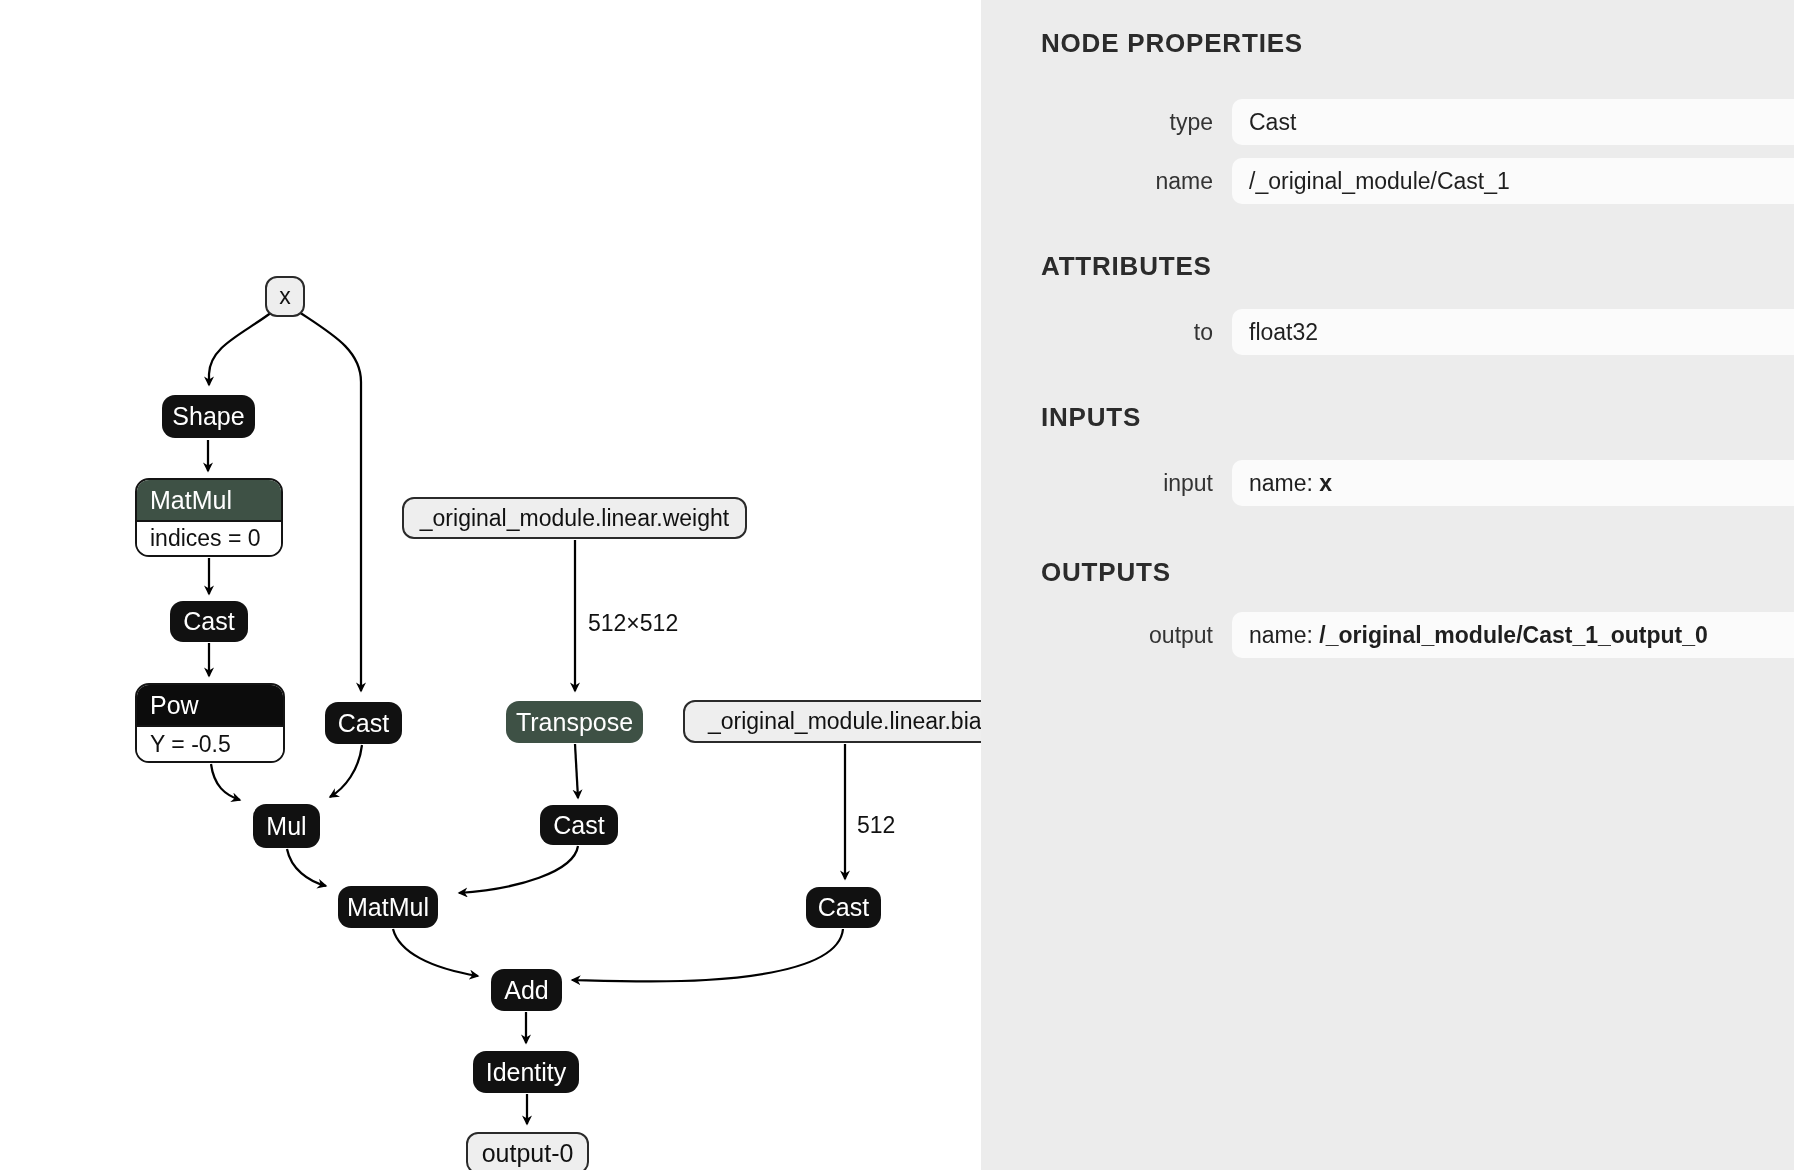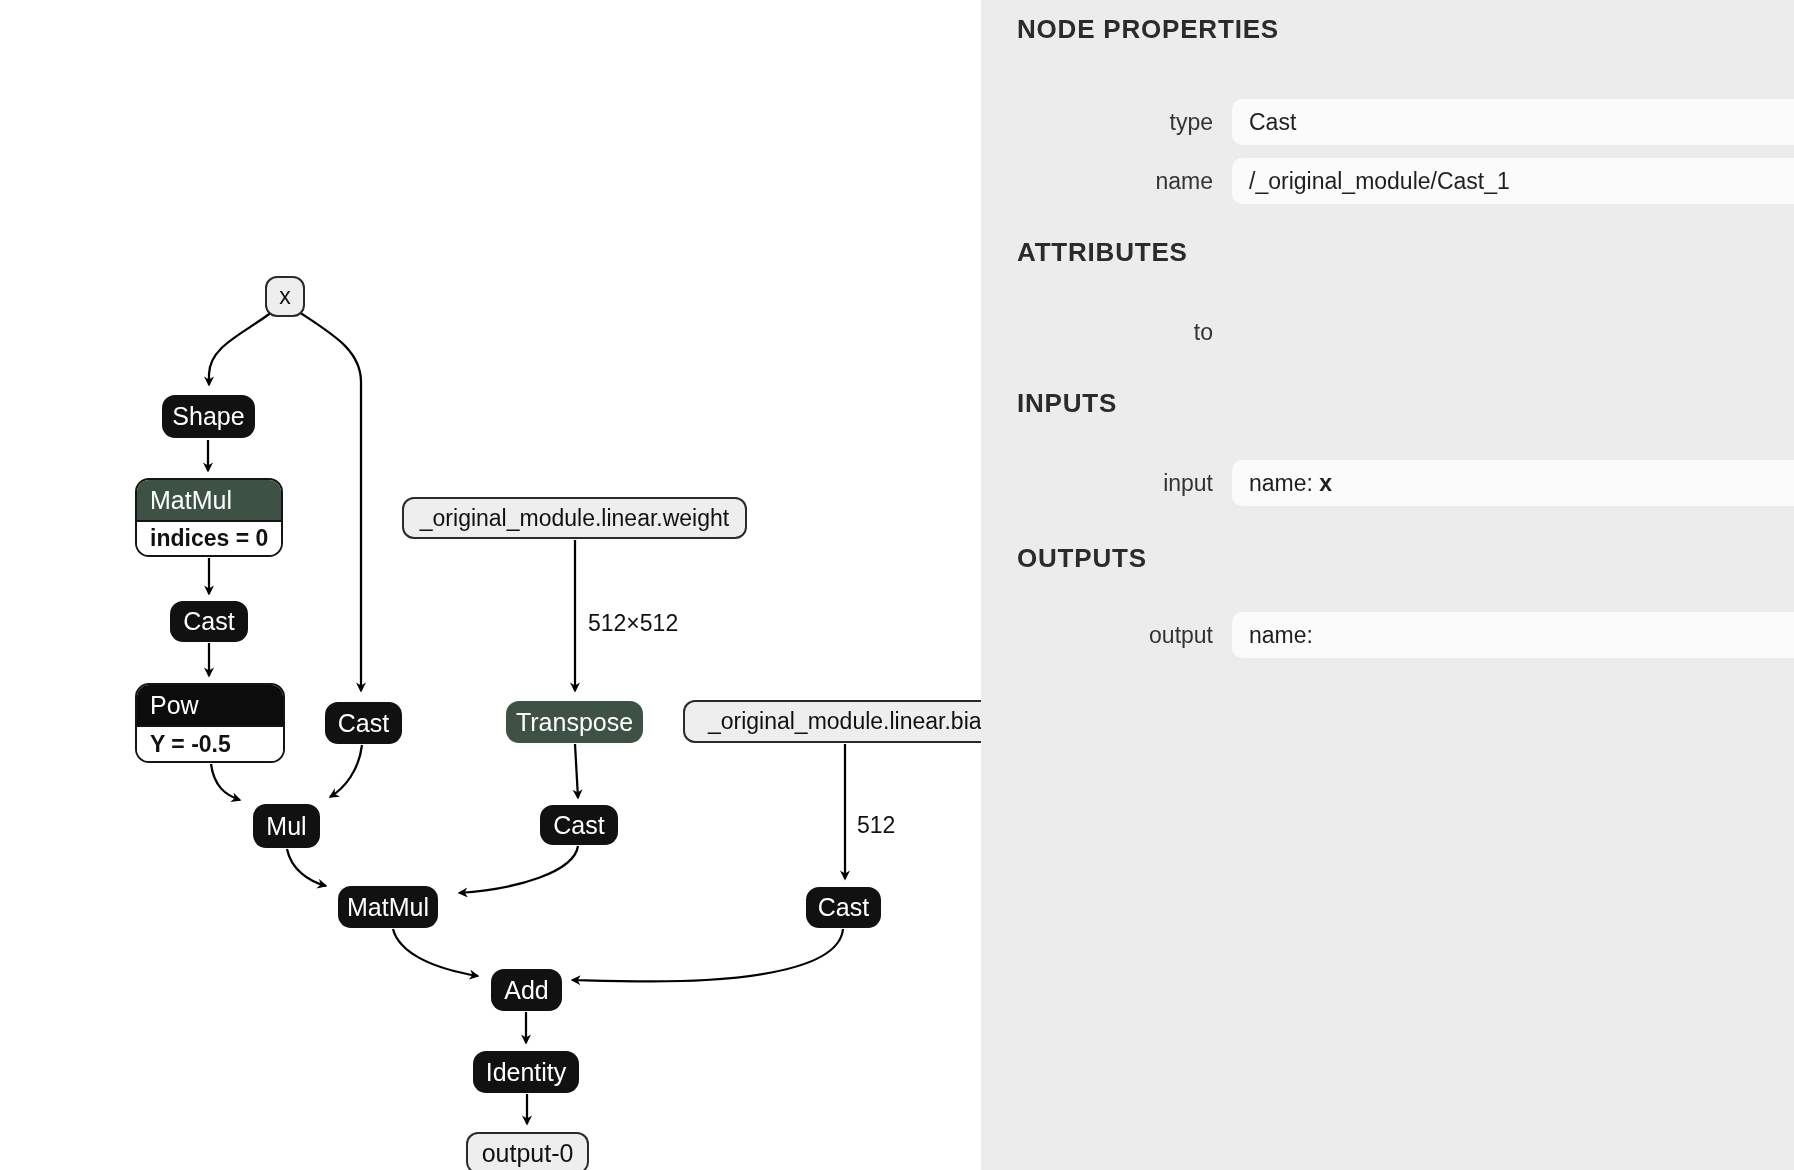--- a/index.html
+++ b/index.html
@@ -32,30 +32,30 @@
     display:flex;flex-direction:column;
   }
   .multi .head{
     flex:0 0 40px;display:flex;align-items:center;padding-left:13px;
     color:#ffffff;font-size:25px;border-bottom:2.5px solid #141414;
   }
   .multi .head.black{background:#0c0c0c;}
   .multi .head.greenh{background:#3e5145;}
   .multi .body{
     flex:1;display:flex;align-items:center;padding-left:13px;
-    font-size:23px;color:#111;background:#ffffff;font-weight:bold;
+    font-size:23px;color:#111;background:#ffffff;
   }
   
   #sidebar{
     position:absolute;left:981px;top:0;width:813px;height:1170px;
     background:#ececec;z-index:3;
   }
   .sec-title{
-    position:absolute;left:36px;height:30px;display:flex;align-items:center;
-    font-weight:bold;font-size:26px;color:#2b2b2b;letter-spacing:0.8px;white-space:nowrap;
+    position:absolute;left:60px;height:30px;display:flex;align-items:center;
+    font-weight:bold;font-size:26px;color:#2b2b2b;letter-spacing:0.8px;white-space:nowrap;margin-top:14px;
   }
   .prow{position:absolute;left:0;width:100%;height:46px;}
   .prow .lbl{
     position:absolute;left:0;top:0;width:232px;height:46px;
     display:flex;align-items:center;justify-content:flex-end;
     color:#333333;font-size:23px;
   }
   .prow .field{
     position:absolute;left:251px;right:0;top:0;height:46px;
     background:#fbfbfb;border-radius:10px 0 0 10px;
@@ -150,35 +150,37 @@
 
     <div class="prow" style="top:158px;">
       <div class="lbl">name</div>
       <div class="field">/_original_module/Cast_1</div>
     </div>
 
     <div class="sec-title" style="top:237px;">ATTRIBUTES</div>
 
     <div class="prow" style="top:309px;">
       <div class="lbl">to</div>
+      <div class="field">float32</div>
     </div>
 
     <div class="sec-title" style="top:388px;">INPUTS</div>
 
     <div class="prow" style="top:460px;">
       <div class="lbl">input</div>
       <div class="field">
         <span style="white-space:pre;">name: </span>
           <b>x</b>
       </div>
     </div>
 
     <div class="sec-title" style="top:543px;">OUTPUTS</div>
 
     <div class="prow" style="top:612px;">
       <div class="lbl">output</div>
       <div class="field">
         <span style="white-space:pre;">name: </span>
+          <b>/_original_module/Cast_1_output_0</b>
       </div>
     </div>
 
   </aside>
 </div>
 
 </body></html>

